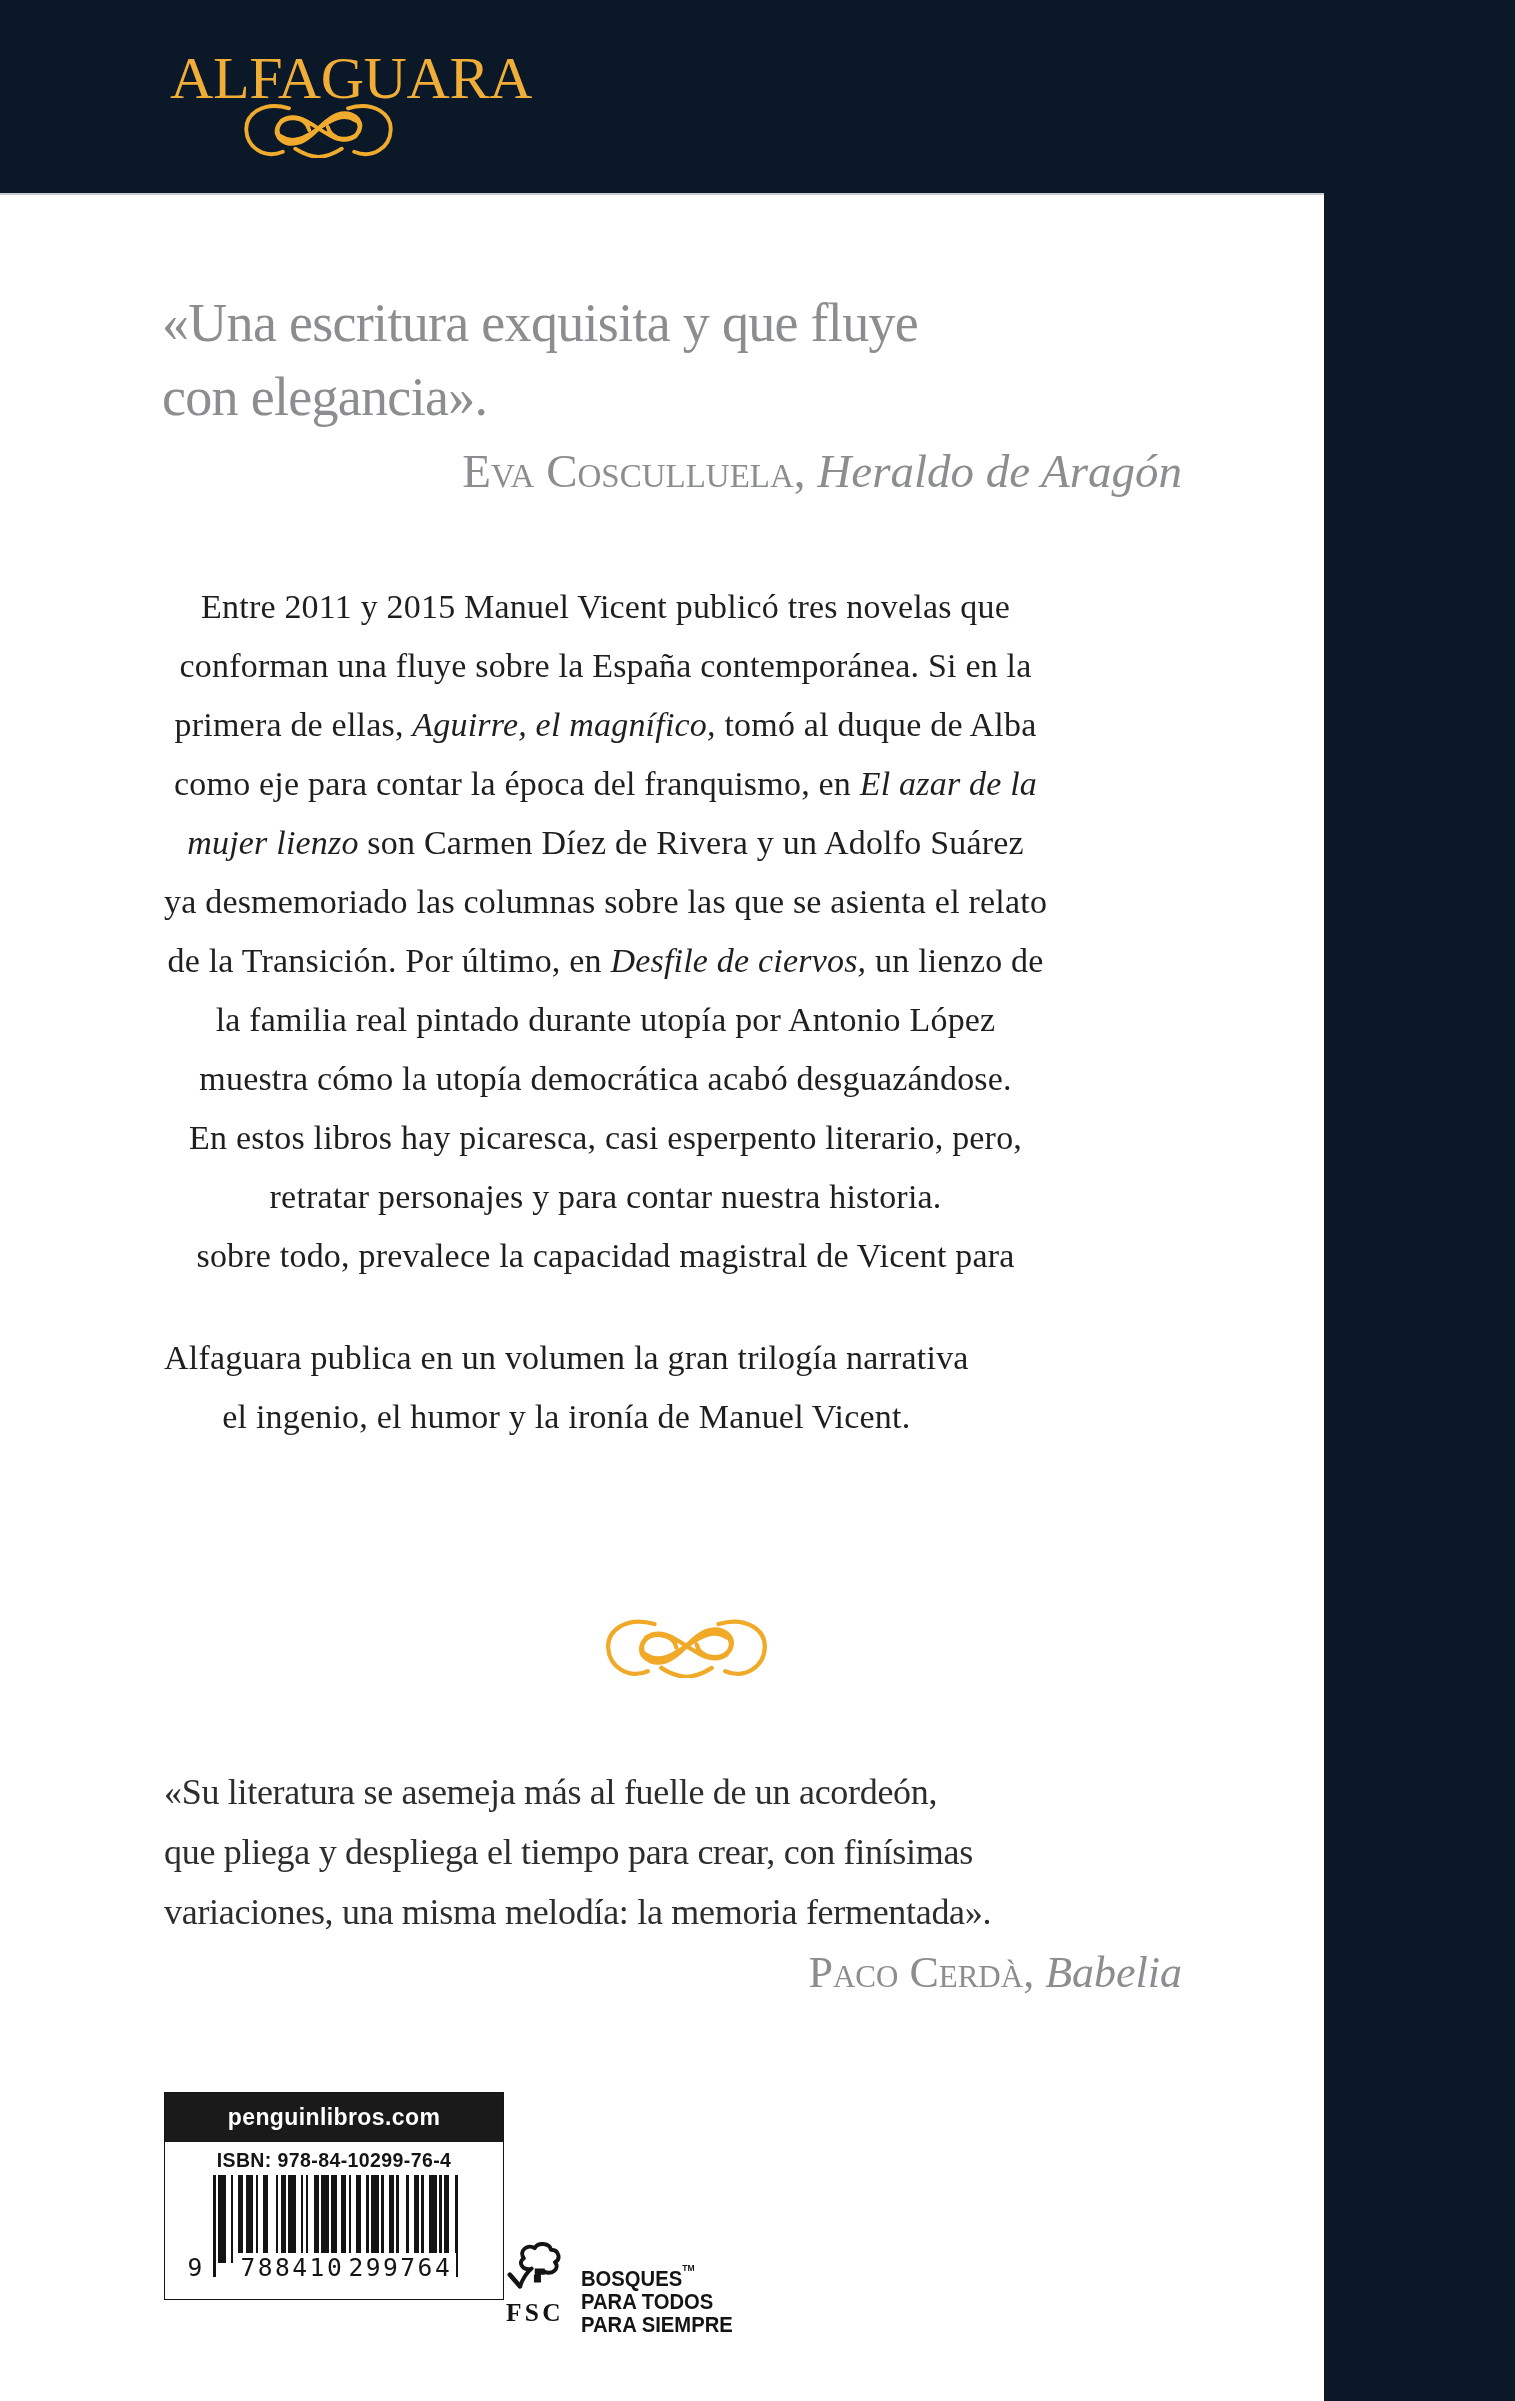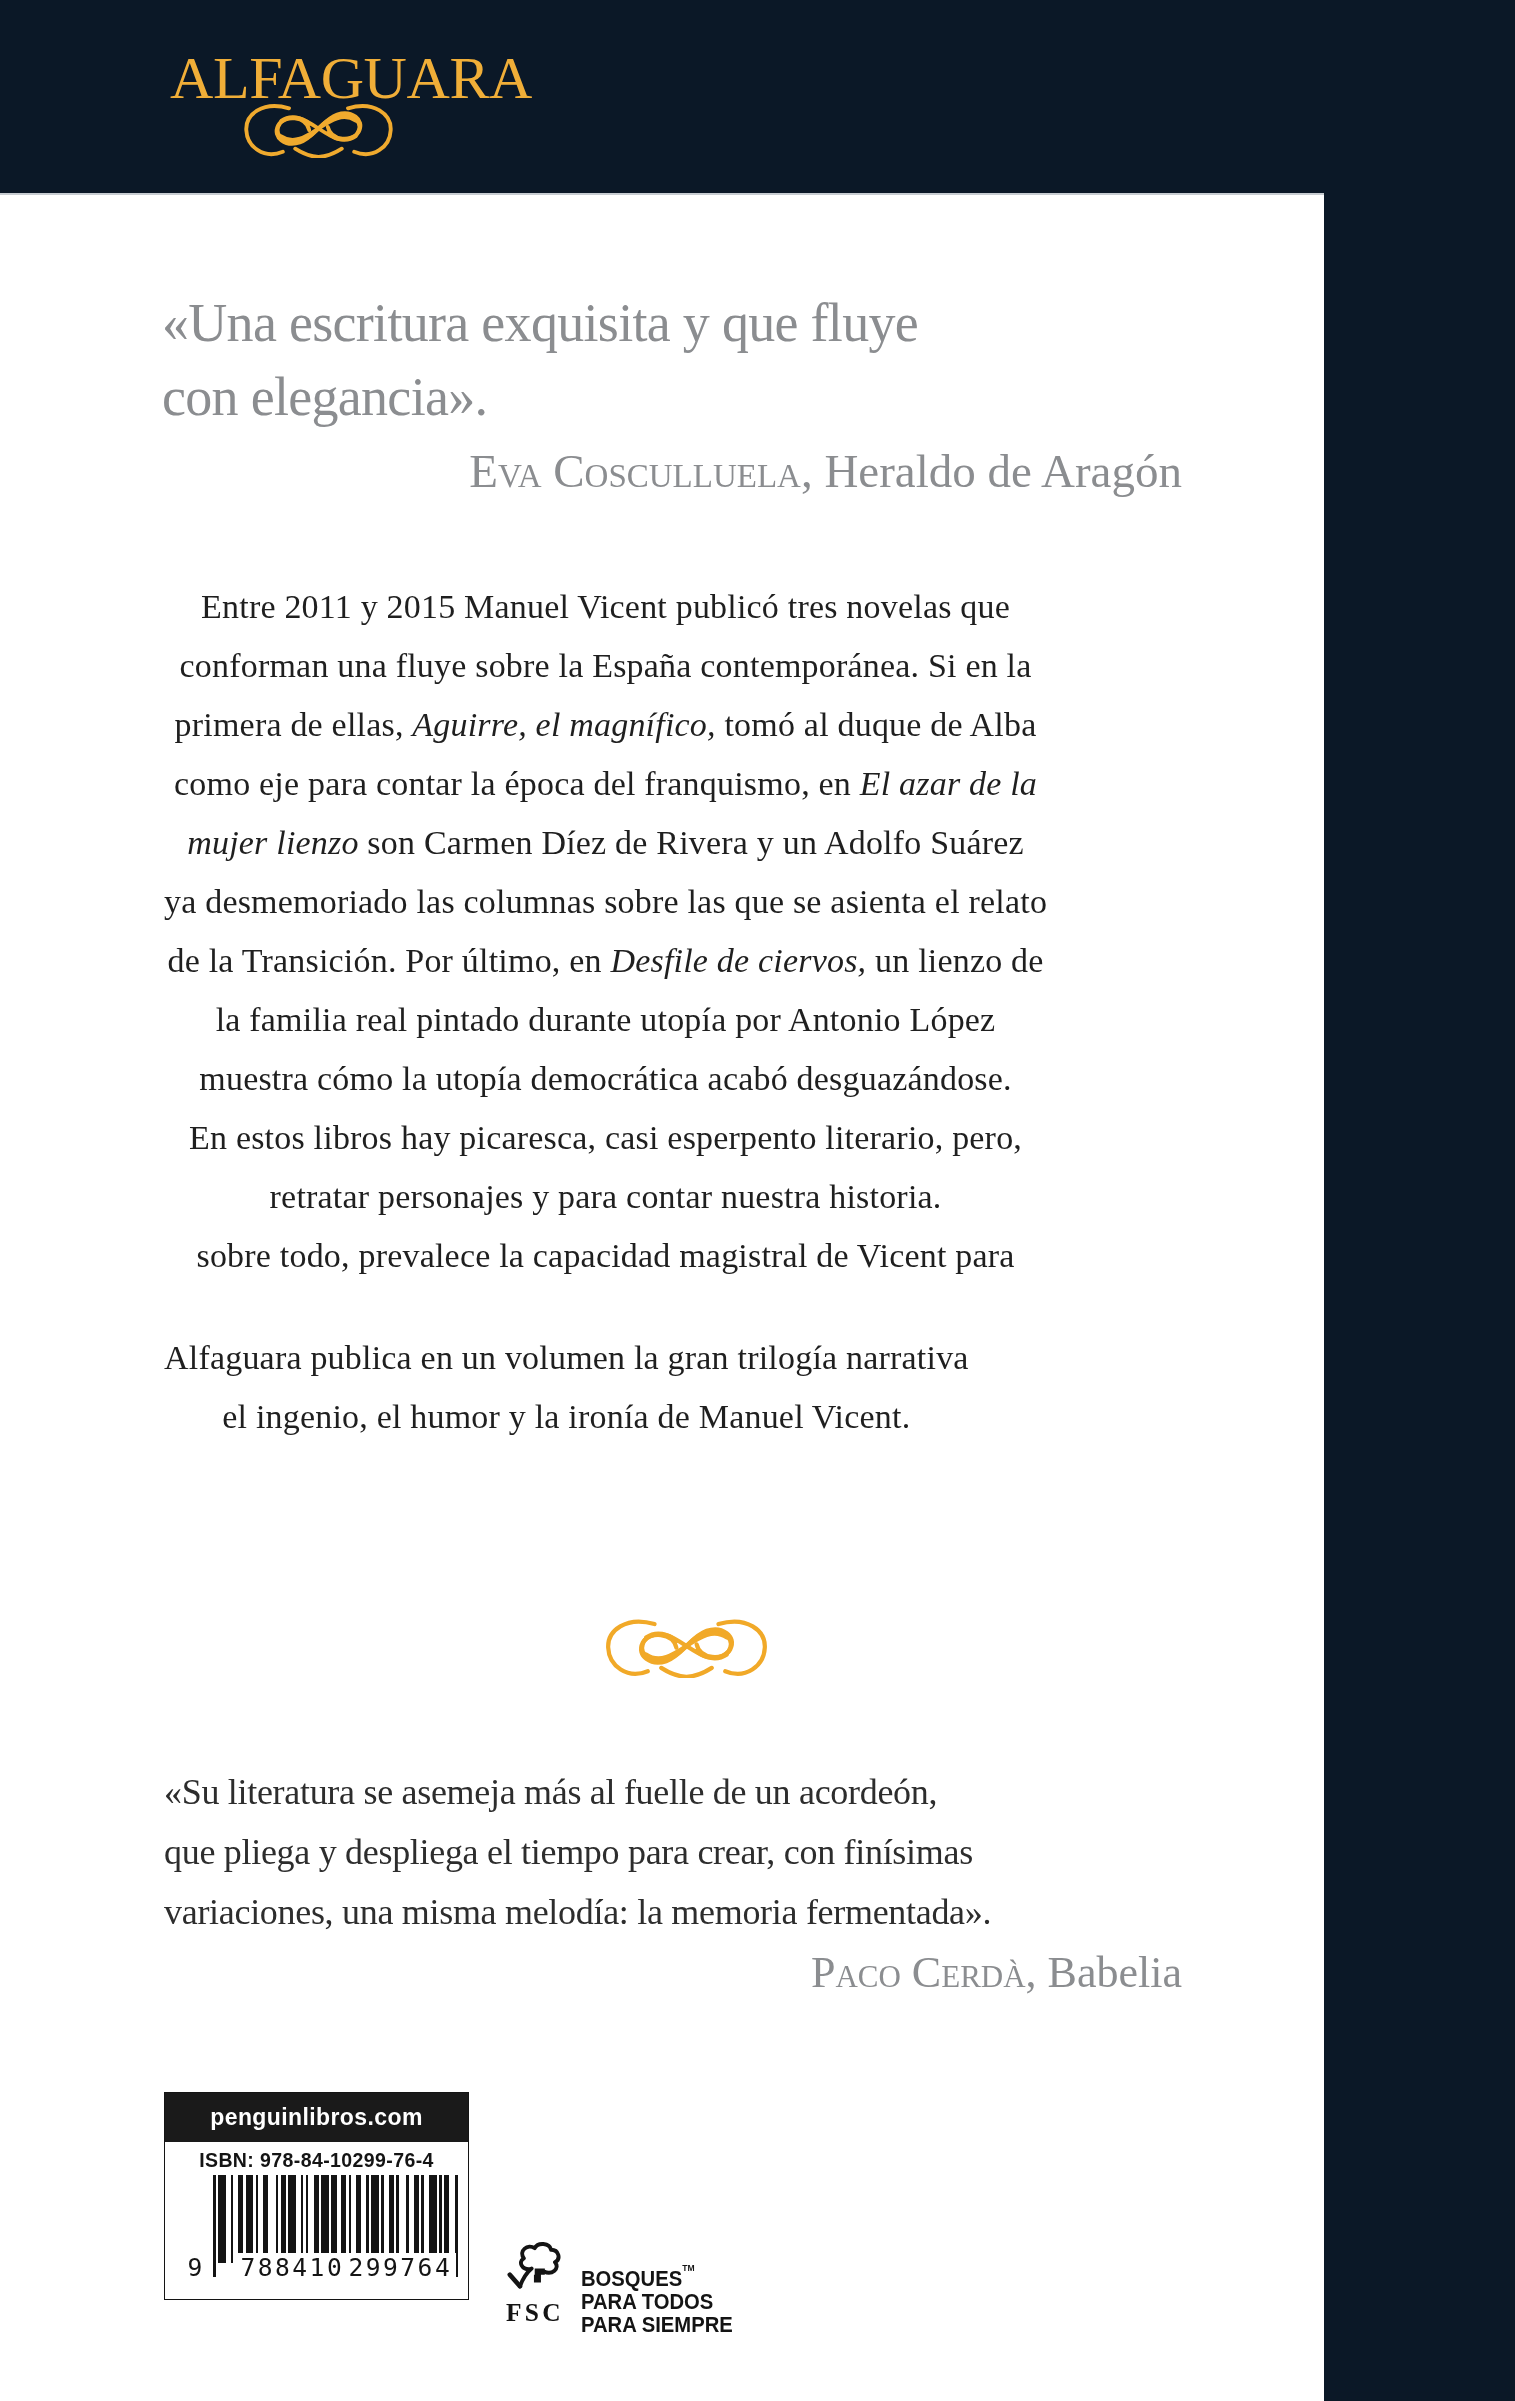--- a/index.html
+++ b/index.html
@@ -18,32 +18,32 @@
   .logo-knot{left:231px;top:99px;width:175px;height:59px;}
   .center-knot{left:602px;top:1614px;width:169px;height:64px;}
 
   
   .q-top{left:162px;top:286px;font-size:54px;line-height:74px;letter-spacing:-0.7px;
          color:#8B8D90;}
   .attr{right:334px;text-align:right;white-space:nowrap;color:#8B8D90;}
   .attr-1{top:447px;font-size:47px;line-height:49px;}
   .attr-2{top:1949px;font-size:44px;line-height:47px;}
   .attr .sc{font-variant:small-caps;}
-  .attr .src{}
+  .attr .src{font-style:italic;}
 
   .para{left:164px;font-size:34px;line-height:59px;letter-spacing:0.2px;color:#1F1F1F;text-align:center;}
   .para-1{top:577px;}
   .para-2{top:1328px;}
   .q-bottom{left:164px;top:1762px;font-size:36px;line-height:60px;letter-spacing:-0.3px;
             color:#2D2D2D;}
   .line{white-space:nowrap;}
   .line em{font-style:italic;}
 
   
-  .bc-box{left:164px;top:2092px;width:305px;height:208px;background:#fff;
+  .bc-box{left:164px;top:2092px;width:340px;height:208px;background:#fff;
           border:1.7px solid #141414;box-sizing:border-box;}
   .bc-bar{left:0;top:0;width:100%;height:49px;background:#1A1A1A;display:flex;
           align-items:center;justify-content:center;}
   .bc-bar span{color:#fff;font-family:"Liberation Sans",sans-serif;font-weight:bold;
                font-size:23px;letter-spacing:0.4px;}
   .isbn{left:0;top:56px;width:100%;text-align:center;font-family:"Liberation Sans",sans-serif;
         font-weight:bold;font-size:19.5px;color:#141414;letter-spacing:0.4px;}
   .bars-wrap{left:48px;top:82px;width:246px;height:103px;}
   .bars{position:absolute;left:5.1px;top:0;width:236px;height:88px;display:flex;}
   .bars div{height:100%;}

